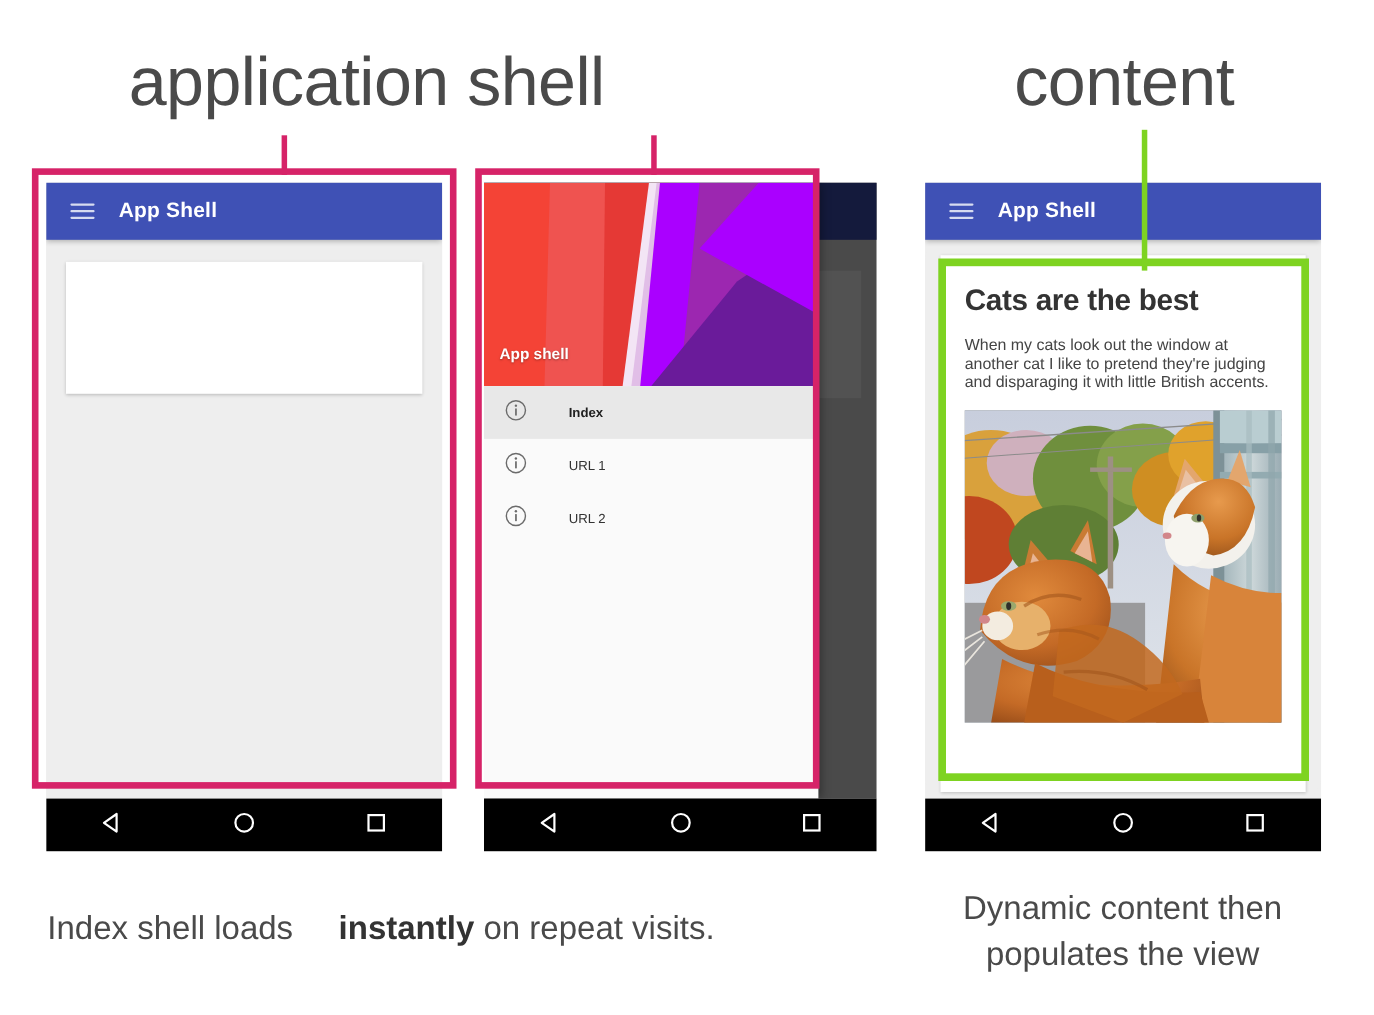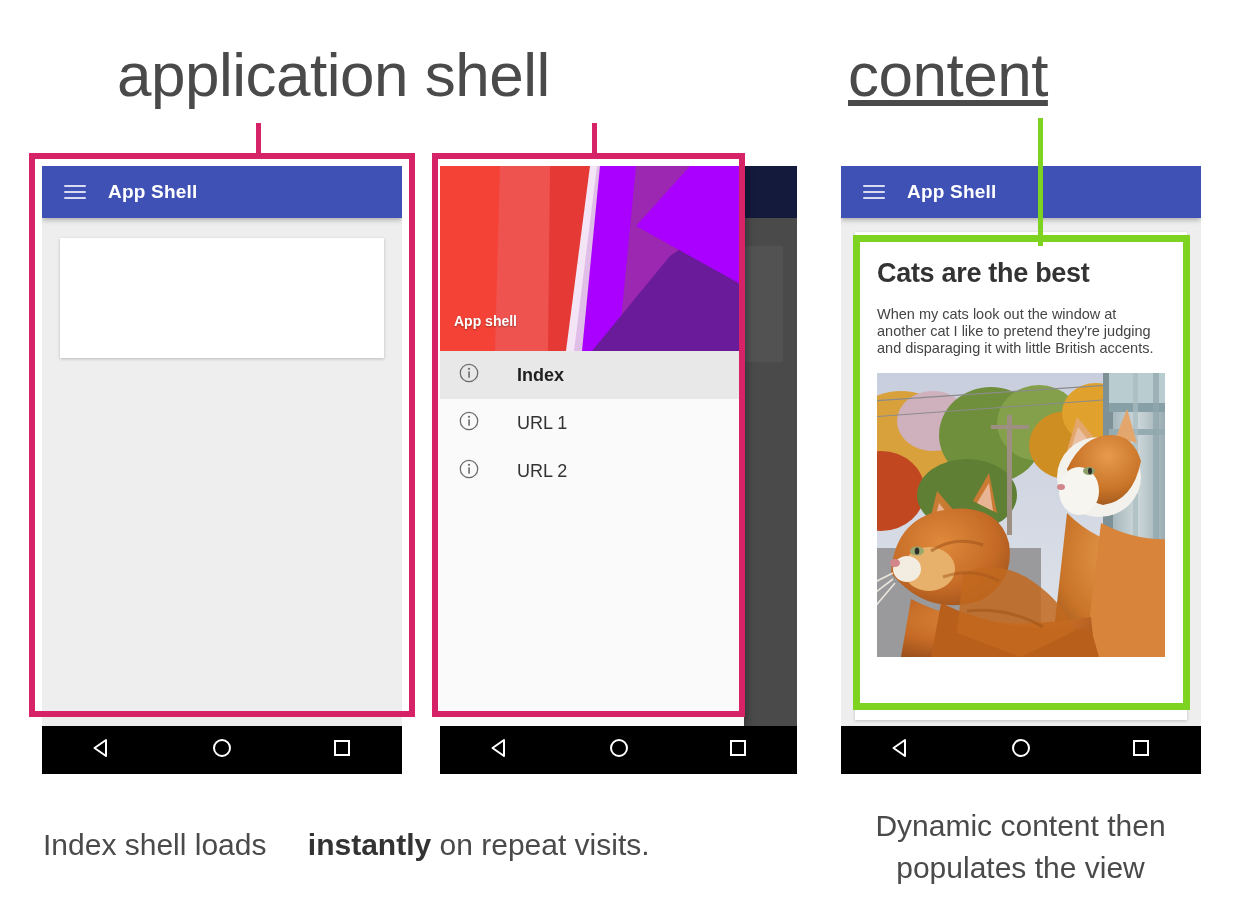--- a/index.html
+++ b/index.html
@@ -22,21 +22,21 @@
     position: absolute;
     font-family: "Liberation Sans", sans-serif;
     font-weight: 300;
     color: #4a4a4a;
     font-size: 62px;
     letter-spacing: -0.5px;
     white-space: nowrap;
     line-height: 1;
   }
   #heading-app-shell { left: 117px; top: 44px; }
-  #heading-content   { left: 848px; top: 44px; text-decoration: underline; }
+  #heading-content   { left: 922px; top: 44px; }
 
   
   .connector { position: absolute; }
 
   
   .anno-box {
     position: absolute;
     box-sizing: border-box;
     pointer-events: none;
   }
@@ -142,21 +142,21 @@
   }
   .drawer-item {
     height: 48px;
     display: flex;
     align-items: center;
     padding-left: 18px;
   }
   .drawer-item.selected { background: #e8e8e8; }
   .drawer-item .label {
     margin-left: 37px;
-    font-size: 18px;
+    font-size: 12px;
     color: #333333;
   }
   .drawer-item.selected .label { font-weight: bold; color: #1f1f1f; }
 
   
   #phone3 { left: 841px; top: 166px; width: 360px; height: 608px; }
   #phone3 .body3 {
     position:absolute; left:0; right:0; top:52px; bottom:48px;
     background: #eeeeee;
     border-radius: 19px;

